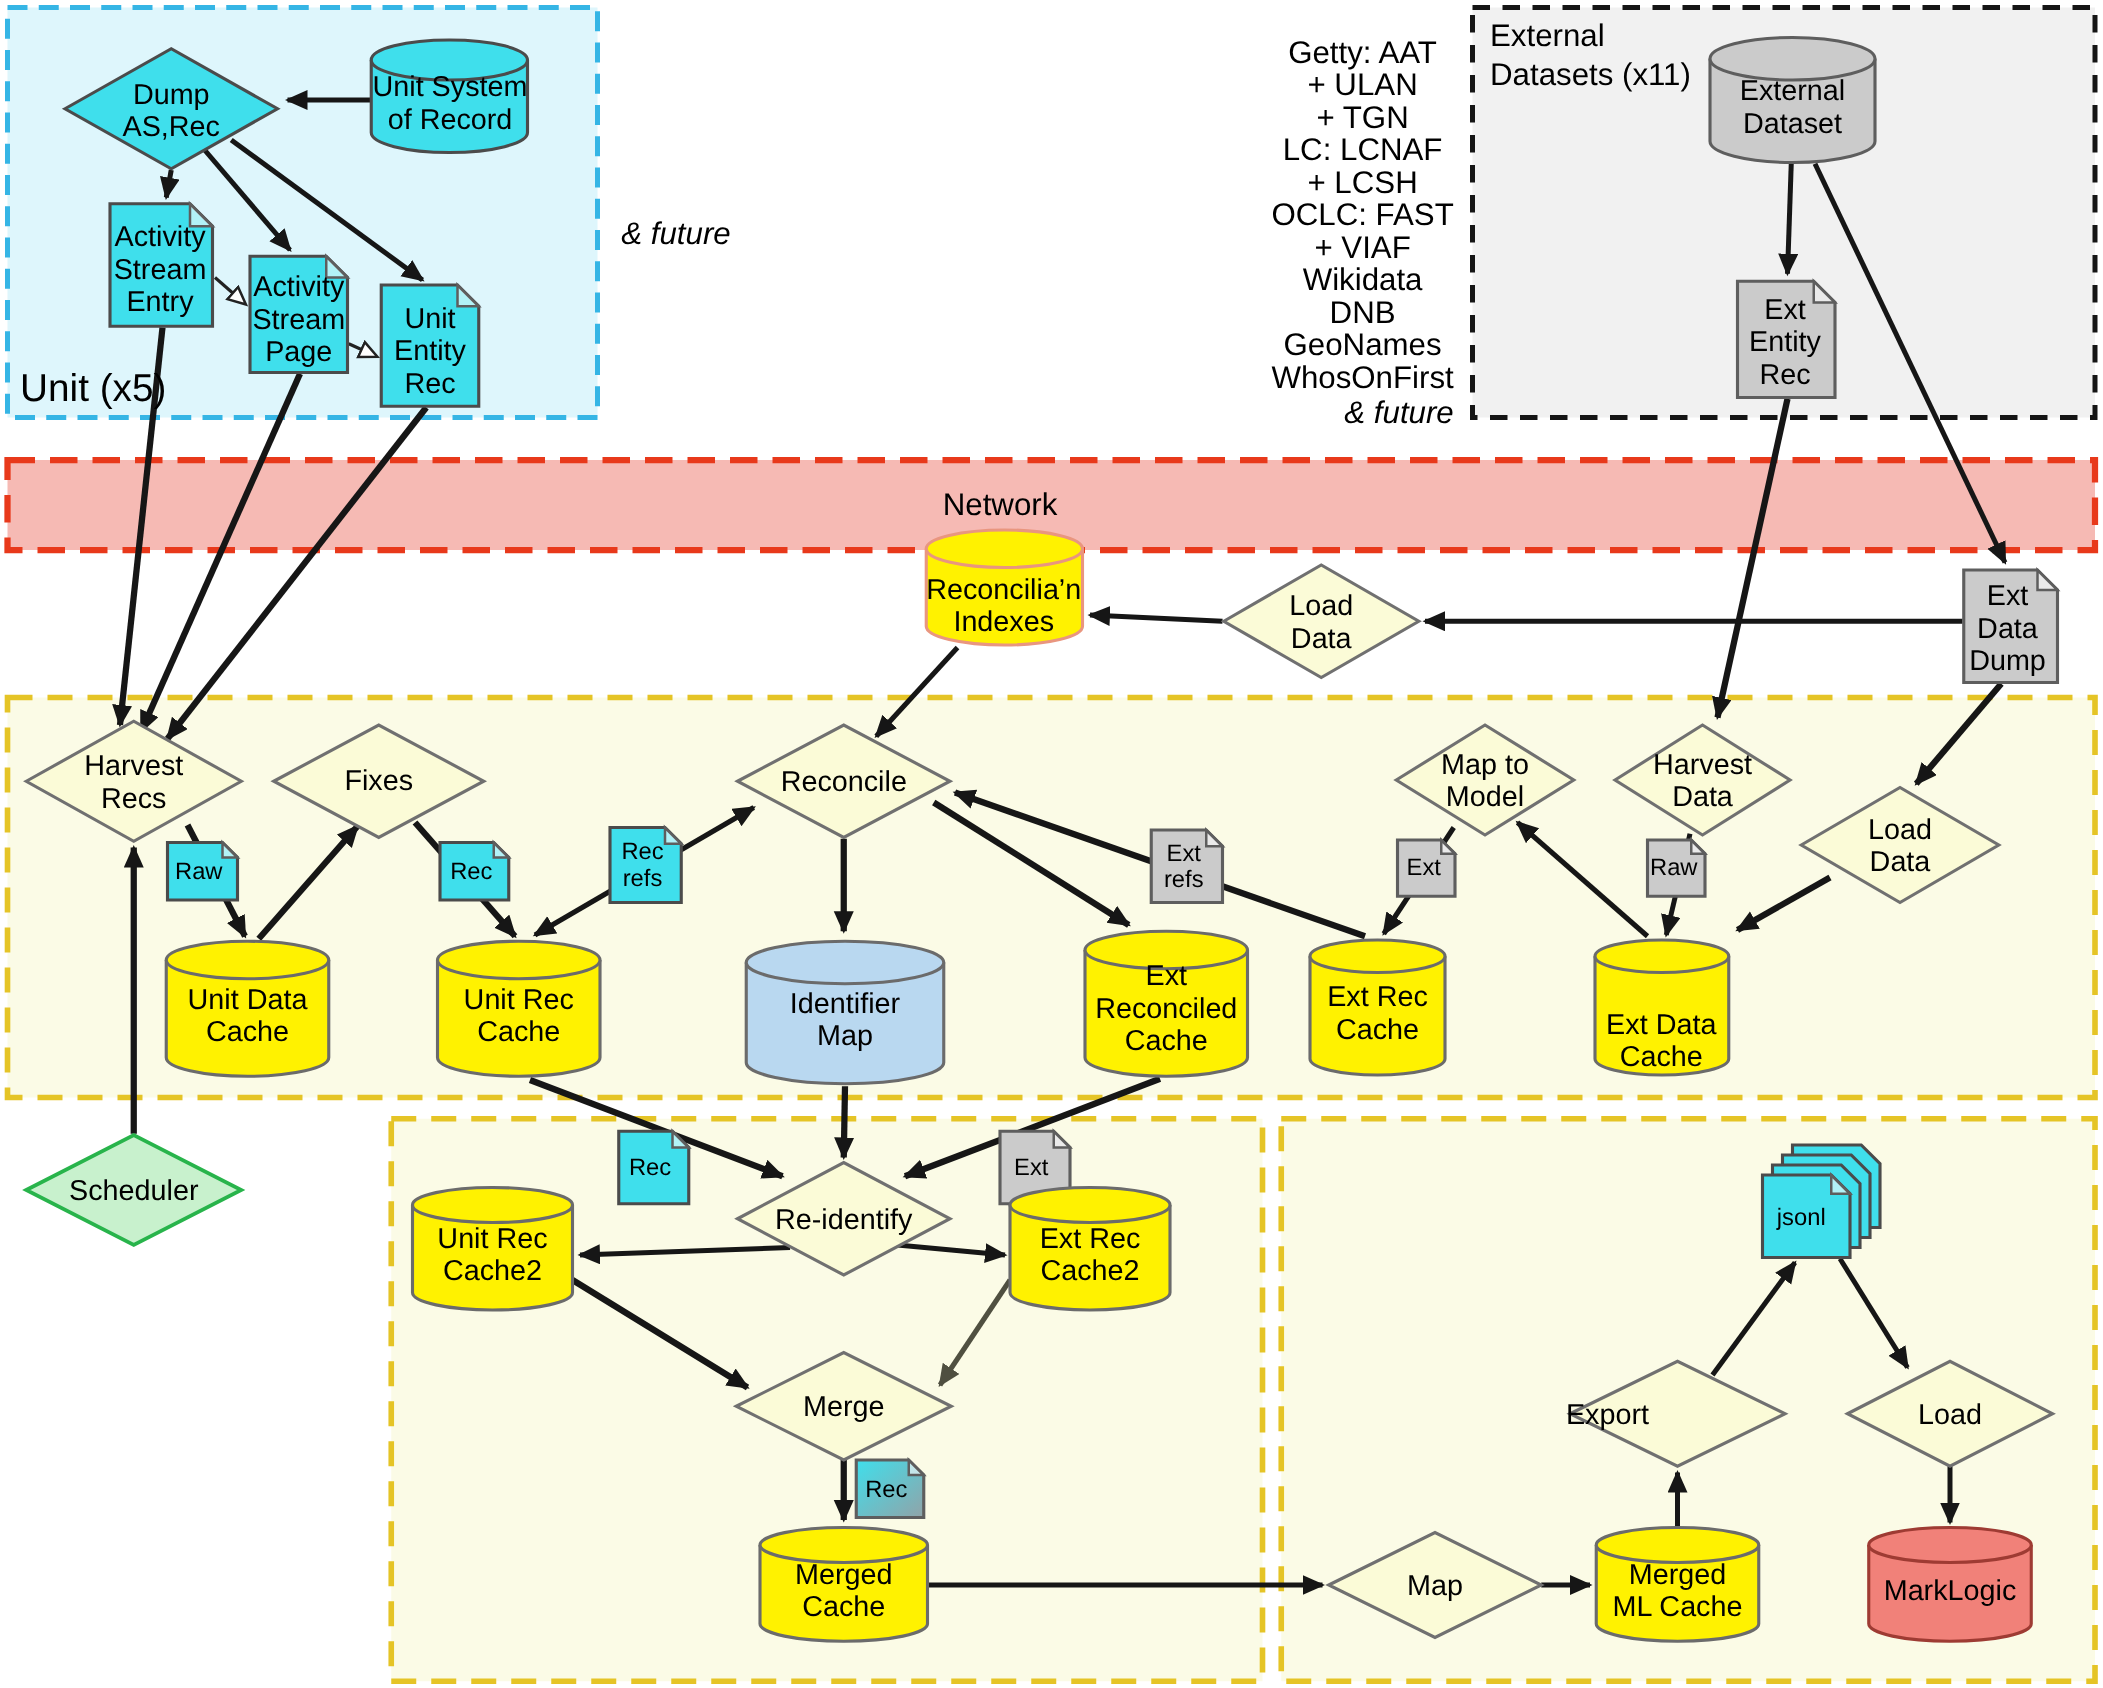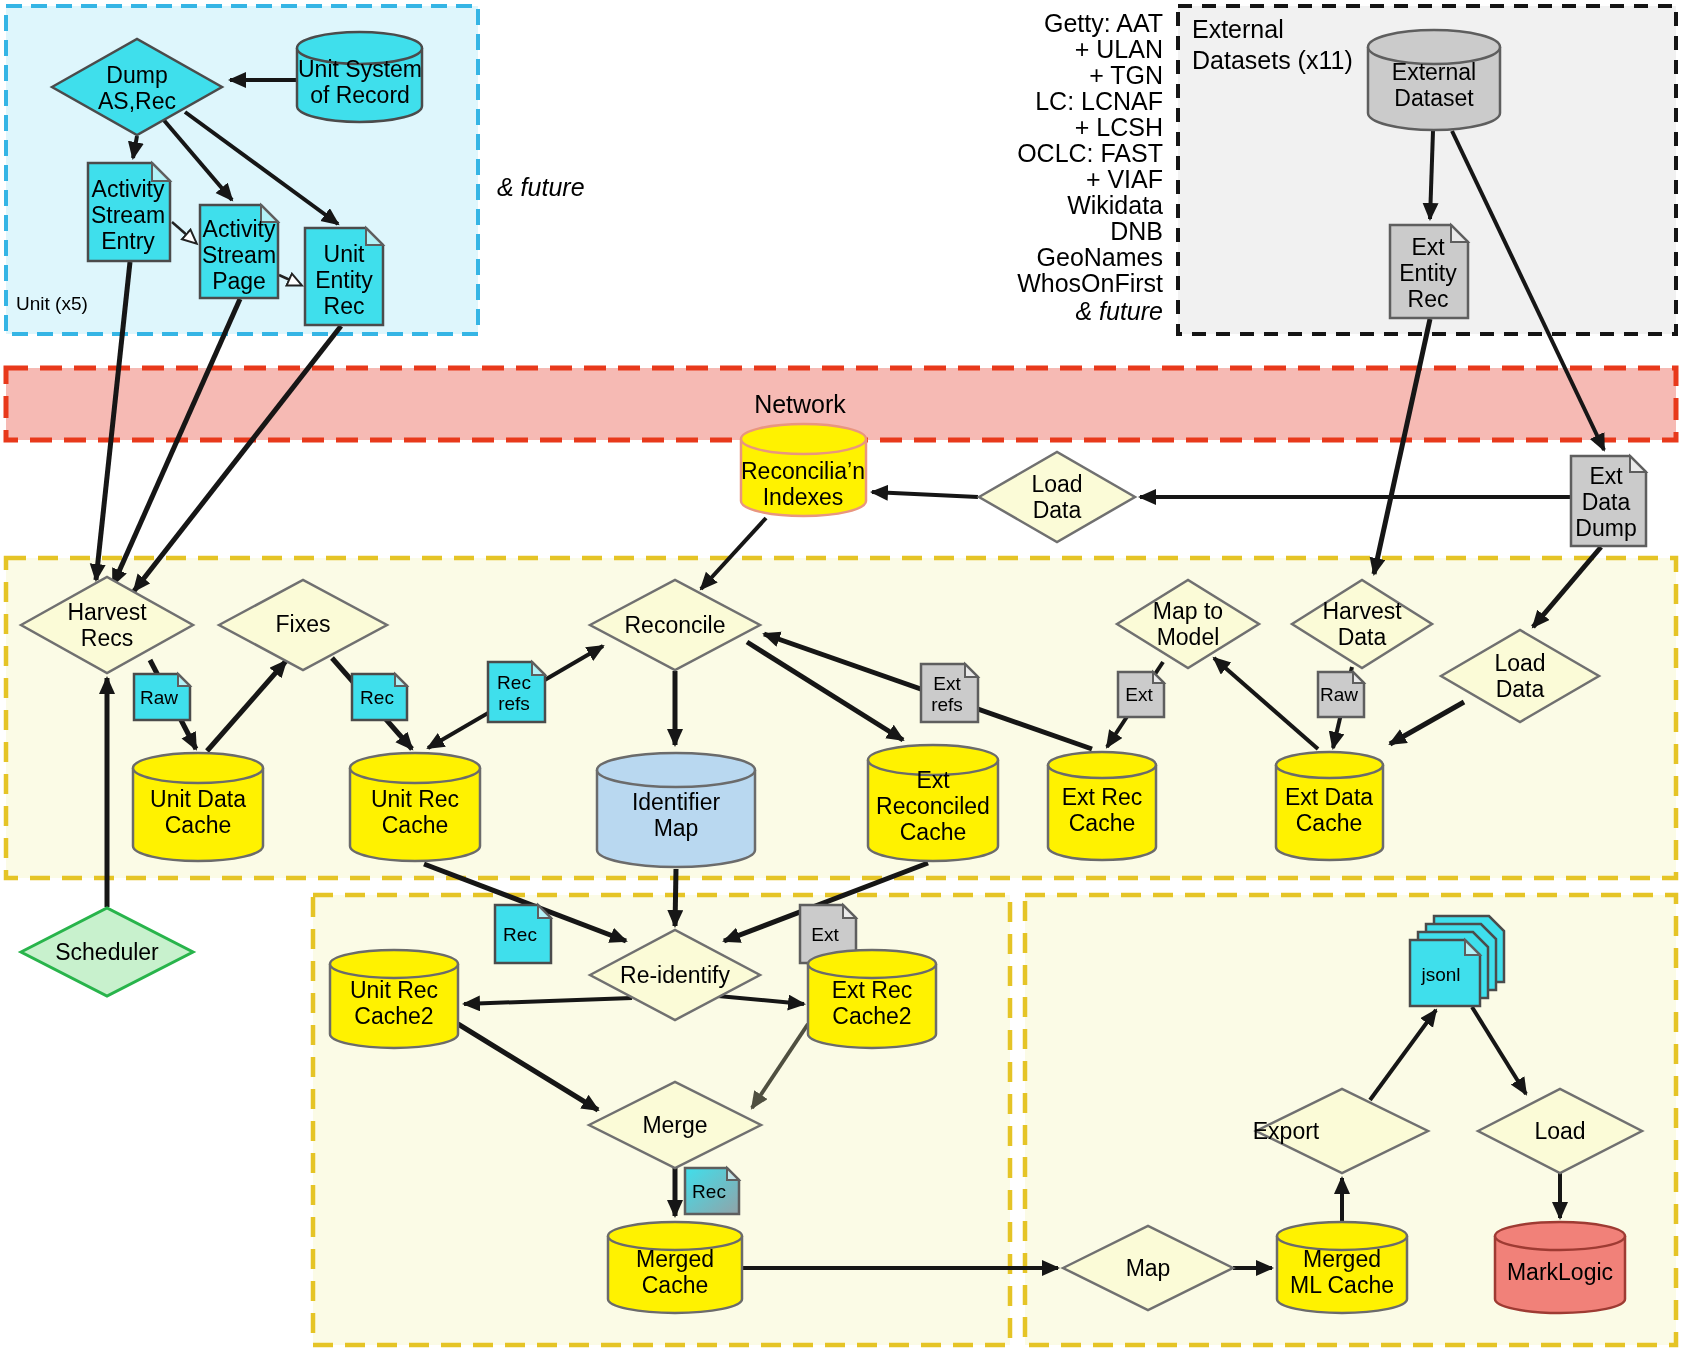--- a/index.html
+++ b/index.html
@@ -3,23 +3,23 @@
 <meta charset="utf-8">
 <style>
   html,body{margin:0;padding:0;background:#fff;}
   #stage{position:relative;width:1682px;height:1350px;background:#fff;overflow:hidden;
          font-family:"Liberation Sans","DejaVu Sans",sans-serif;}
   #diagram-svg{position:absolute;left:0;top:0;}
   .lbl{position:absolute;transform:translate(-50%,-50%);text-align:center;
        white-space:pre-line;color:#000;font-size:23px;line-height:1.13;pointer-events:none;}
   .lbl.sm{font-size:19px;}
   .lbl.md{font-size:25px;}
-  .lbl.lg{font-size:19px;}
+  .lbl.lg{font-size:31px;}
   .lbl.left{transform:none;text-align:left;}
-  .lbl.right{transform:none;text-align:right;}
+  .lbl.right{transform:none;margin-top:19px;}
   .lbl.it{font-style:italic;}
   .list{line-height:27px;}
   .list2{line-height:26px;}
   
   .box-unit{fill:#DEF6FC;stroke:#35B5E5;stroke-width:4;stroke-dasharray:16 9;}
   .box-ext{fill:#F1F1F1;stroke:#151515;stroke-width:4;stroke-dasharray:14 10;}
   .box-net{fill:#F6BAB4;stroke:#E8391B;stroke-width:5;stroke-dasharray:22 12;}
   .box-gold{fill:#FBFBE6;stroke:#E5C426;stroke-width:4.5;stroke-dasharray:20 12;}
   .sh-cyan{fill:#3FDFEC;stroke:#4B4B4B;stroke-width:2.5;}
   .sh-pale{fill:#FBFBD7;stroke:#707070;stroke-width:2.5;}
@@ -313,21 +313,21 @@
 <div class="lbl sm" style="left:947px;top:694px">Ext
 refs</div>
 <div class="lbl" style="left:1188px;top:624px">Map to
 Model</div>
 <div class="lbl sm" style="left:1139px;top:695px">Ext</div>
 <div class="lbl" style="left:1102px;top:810px">Ext Rec
 Cache</div>
 <div class="lbl" style="left:1362px;top:624px">Harvest
 Data</div>
 <div class="lbl sm" style="left:1339px;top:695px">Raw</div>
-<div class="lbl" style="left:1329px;top:810px">Ext Data
+<div class="lbl" style="left:1329px;top:832px">Ext Data
 Cache</div>
 <div class="lbl" style="left:1520px;top:676px">Load
 Data</div>
 <div class="lbl" style="left:107px;top:952px">Scheduler</div>
 <div class="lbl" style="left:675px;top:975px">Re-identify</div>
 <div class="lbl sm" style="left:520px;top:935px">Rec</div>
 <div class="lbl sm" style="left:825px;top:935px">Ext</div>
 <div class="lbl" style="left:394px;top:1003px">Unit Rec
 Cache2</div>
 <div class="lbl" style="left:872px;top:1003px">Ext Rec

